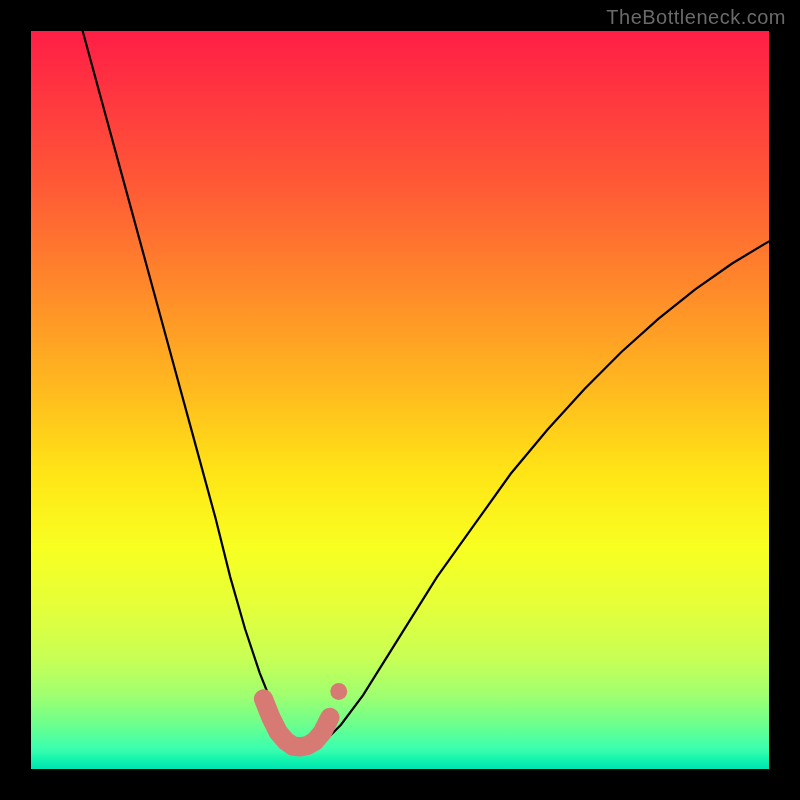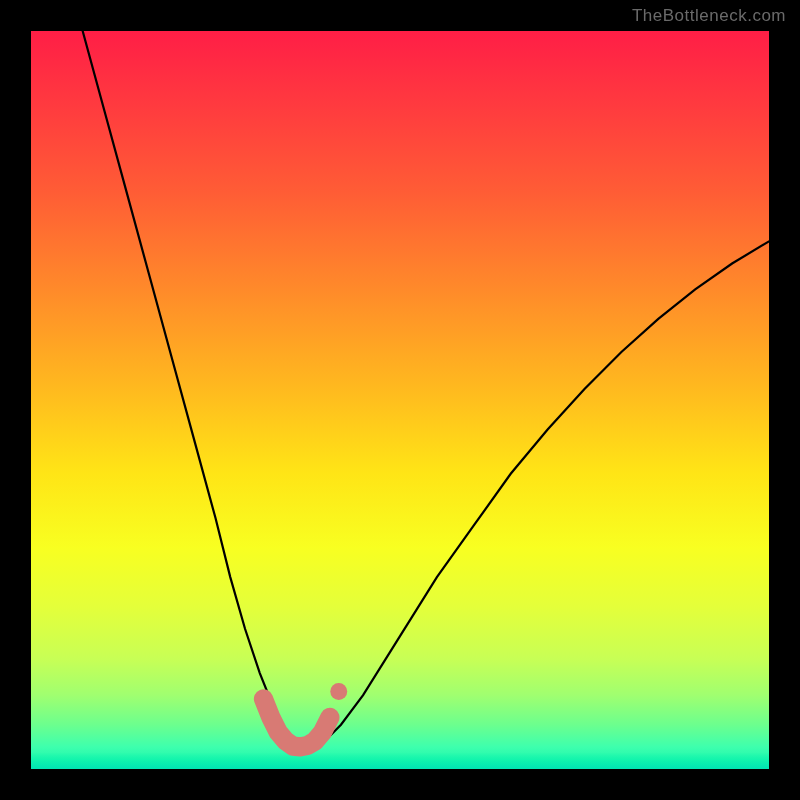--- a/index.html
+++ b/index.html
@@ -49,21 +49,21 @@
       rgba(0,240,170,0.45) 40%,
       rgba(0,225,180,0.85) 100%);
     bottom: 31px;
     height: 16px;
   }
   .watermark {
     position: absolute;
     top: 6px;
     right: 14px;
     color: #6a6a6a;
-    font-size: 17px;
+    font-size: 20px;
     letter-spacing: 0.5px;
     font-weight: 500;
   }
   svg.curve {
     position: absolute;
     left: 31px;
     top: 31px;
     width: 738px;
     height: 738px;
     overflow: visible;

